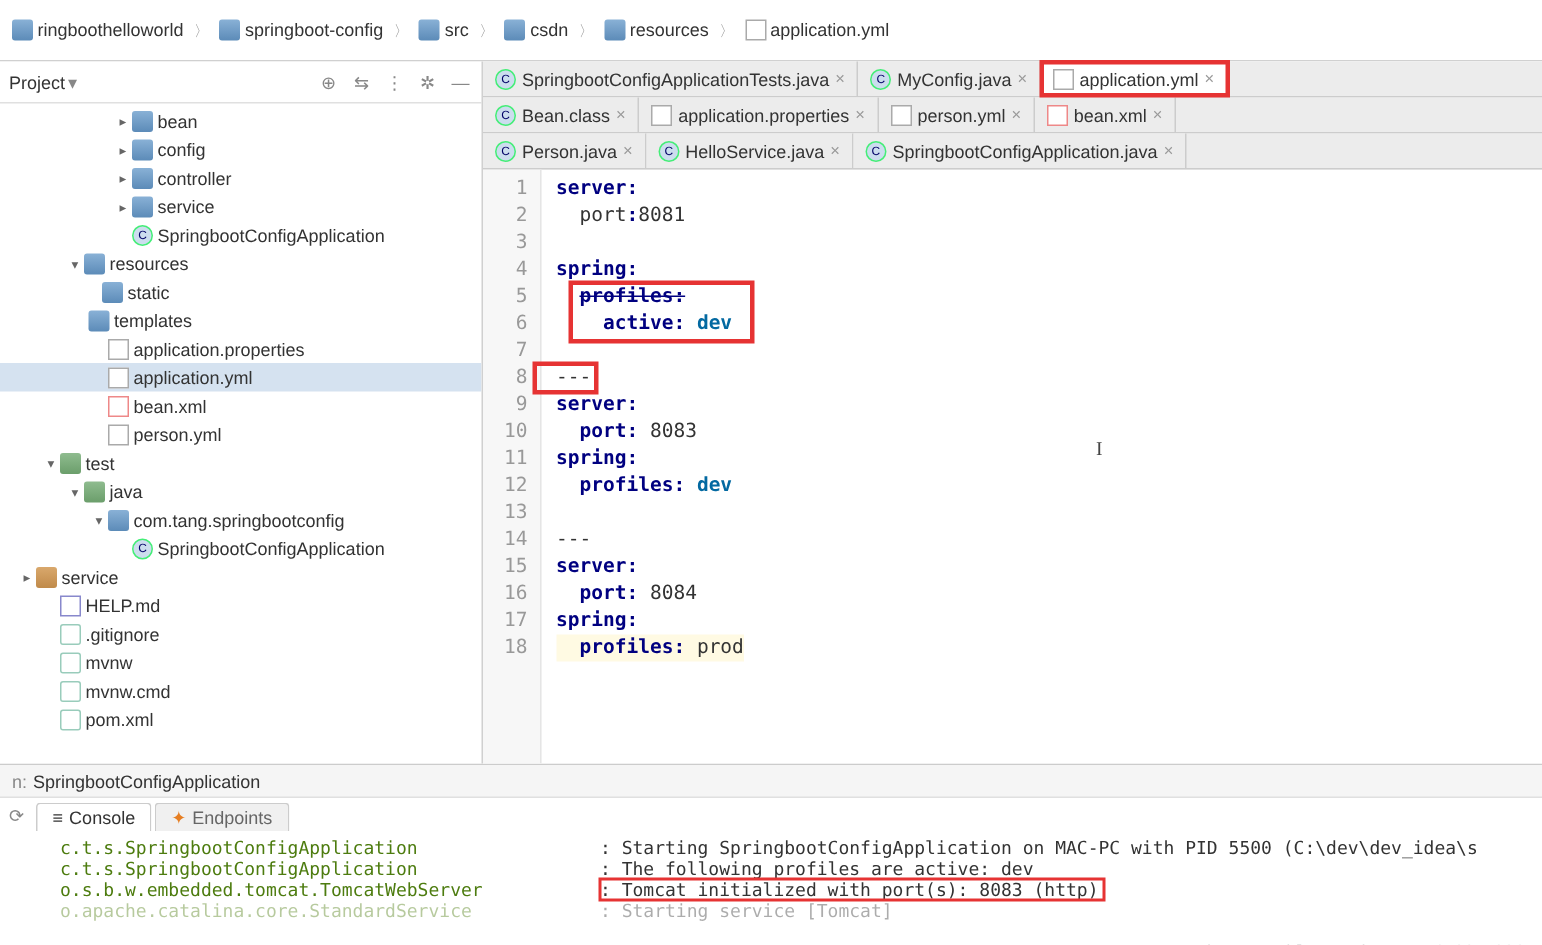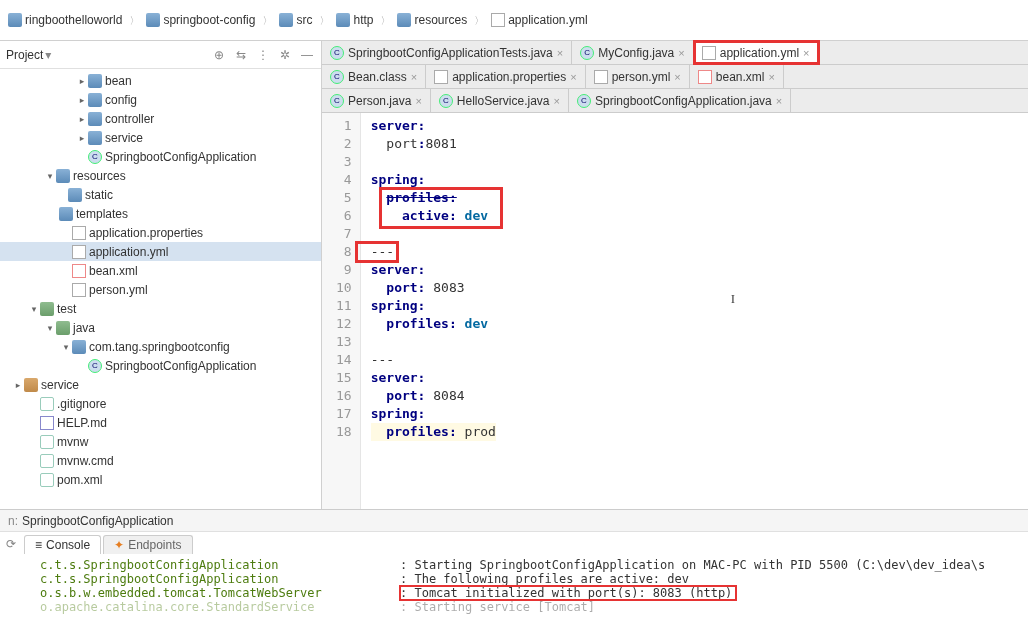--- a/index.html
+++ b/index.html
@@ -68,21 +68,21 @@
       <span>springboot-config</span>
     </span>
     <span class="sep"></span>
     <span class="crumb">
       <span class="ico ico-folder"></span>
       <span>src</span>
     </span>
     <span class="sep"></span>
     <span class="crumb">
       <span class="ico ico-folder"></span>
-      <span>http</span>
+      <span>csdn</span>
     </span>
     <span class="sep"></span>
     <span class="crumb">
       <span class="ico ico-folder"></span>
       <span>resources</span>
     </span>
     <span class="sep"></span>
     <span class="crumb">
       <span class="ico ico-yml"></span>
       <span>application.yml</span>
@@ -185,27 +185,27 @@
           <span class="ico ico-java">C</span>
           <span class="tree-label">SpringbootConfigApplication</span>
         </div>
         <div class="tree-row" style="padding-left: 12px;">
           <span class="arrow">▸</span>
           <span class="ico ico-folder brown"></span>
           <span class="tree-label">service</span>
         </div>
         <div class="tree-row" style="padding-left: 28px;">
           <span class="arrow"></span>
+          <span class="ico ico-md"></span>
+          <span class="tree-label">HELP.md</span>
+        </div>
+        <div class="tree-row" style="padding-left: 28px;">
+          <span class="arrow"></span>
           <span class="ico ico-file"></span>
           <span class="tree-label">.gitignore</span>
-        </div>
-        <div class="tree-row" style="padding-left: 28px;">
-          <span class="arrow"></span>
-          <span class="ico ico-md"></span>
-          <span class="tree-label">HELP.md</span>
         </div>
         <div class="tree-row" style="padding-left: 28px;">
           <span class="arrow"></span>
           <span class="ico ico-file"></span>
           <span class="tree-label">mvnw</span>
         </div>
         <div class="tree-row" style="padding-left: 28px;">
           <span class="arrow"></span>
           <span class="ico ico-file"></span>
           <span class="tree-label">mvnw.cmd</span>

